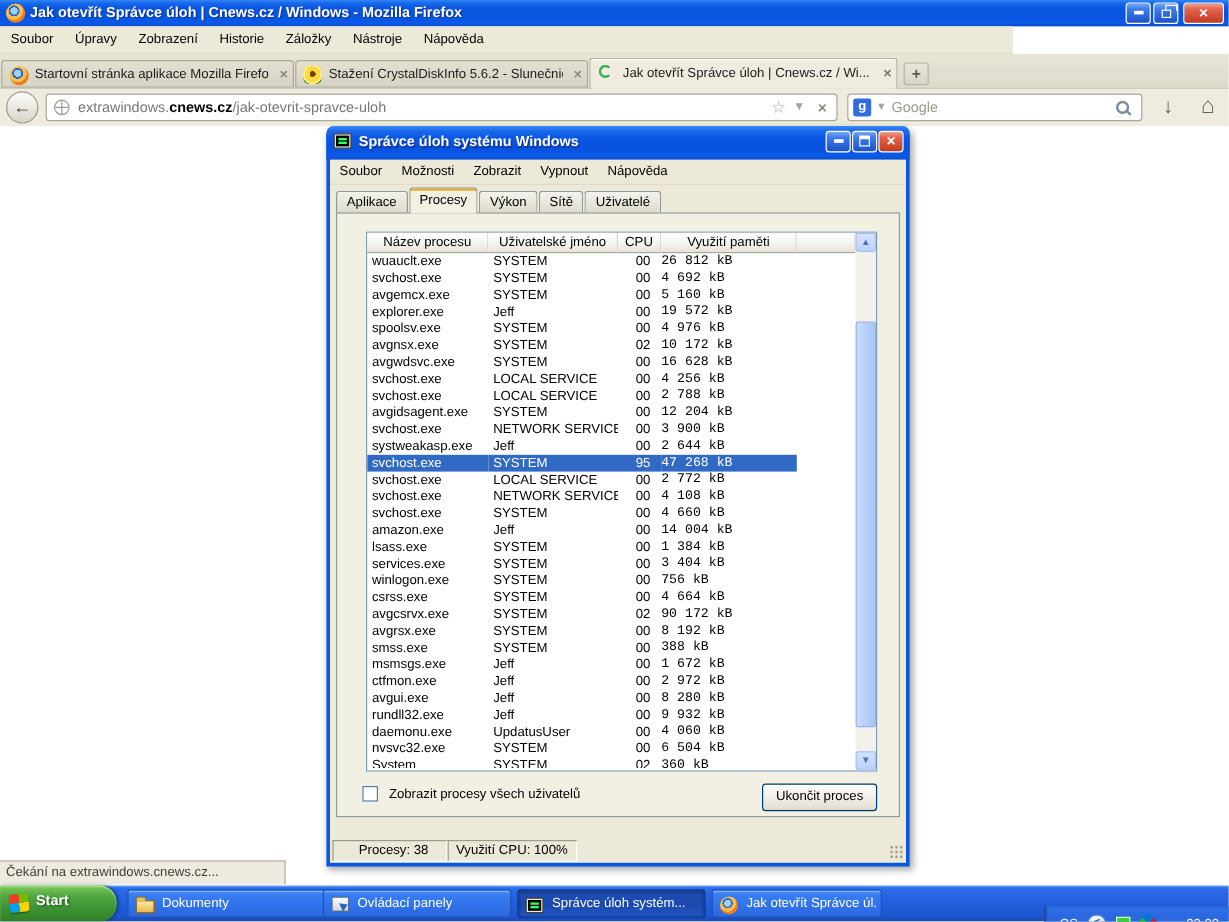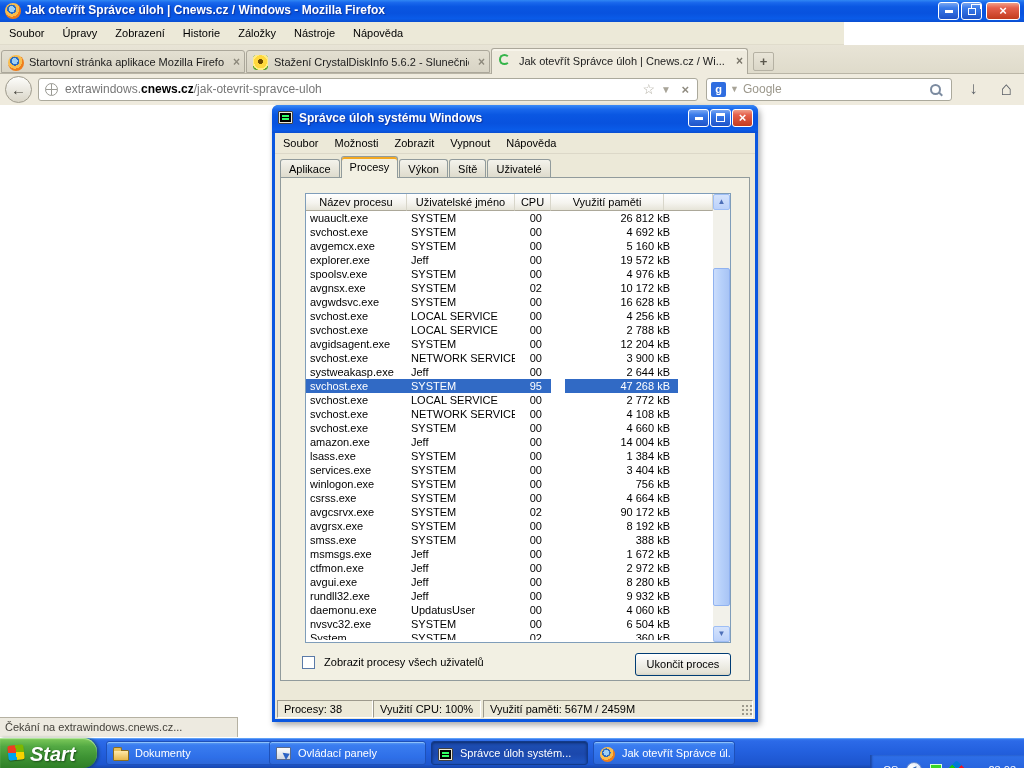--- a/index.html
+++ b/index.html
@@ -113,21 +113,21 @@
   .tm-header { position:absolute; left:0; top:0; width:407px; height:17px; }
   .tm-hcell { position:absolute; top:0; height:17px; line-height:16px; text-align:center; color:#000;
     background:linear-gradient(180deg,#FFFFFF 0%,#F5F4EF 55%,#E6E4D8 100%);
     border-right:1px solid #D8D6CA; border-bottom:1px solid #ACA899; overflow:hidden; white-space:nowrap; }
   .tm-rows { position:absolute; left:0; top:17px; width:407px; height:429px; overflow:hidden; }
   .tm-row { position:relative; height:14px; line-height:14px; white-space:nowrap; color:#000; }
   .tm-row span { position:absolute; top:0; height:14px; overflow:hidden; }
   .c-name { left:0; width:101px; padding-left:4px; }
   .c-user { left:101px; width:108px; padding-left:4px; }
   .c-cpu  { left:209px; width:36px; text-align:right; padding-right:9px; }
-  .c-mem  { left:259px; width:113px; text-align:right; padding-right:8px; }
+  .c-mem  { left:245px; width:113px; text-align:left; padding-right:8px;font-family:Liberation Mono, monospace; }
   .tm-row.selected span { background:#316AC5; color:#fff; }
 
   .tm-scroll { position:absolute; right:0; top:0; width:17px; height:448px; background:#F2F1EA; }
   .tm-scrollbtn { position:absolute; left:0; width:17px; height:16px;
     background:linear-gradient(180deg,#D5E3FC,#BBD1FA); border:1px solid #9EBEF5; border-radius:2px;
     color:#4D6FB8; font-size:8px; text-align:center; line-height:14px; }
   .tm-scrollbtn.up { top:0; }
   .tm-scrollbtn.down { bottom:0; }
   .tm-thumb { position:absolute; left:0; top:74px; width:17px; height:338px;
     background:linear-gradient(90deg,#CBDDFC,#B6D0FA 50%,#A8C4F5); border:1px solid #90B2F0; border-radius:2px; }
@@ -156,22 +156,22 @@
   .taskbar { position:absolute; left:0; top:738px; width:1024px; height:30px;
     background:linear-gradient(180deg,#3C81F2 0%,#2C6AE8 10%,#2360DE 45%,#1D55CE 88%,#1746AC 100%);
     box-shadow:inset 0 1px 0 #5ea1f8; }
   .start-btn { position:absolute; left:0; top:0; width:97px; height:30px; border-radius:0 14px 14px 0;
     background:linear-gradient(180deg,#7FCB5B 0%,#53A943 28%,#3E9434 62%,#2F7F27 100%);
     box-shadow:inset 0 1px 1px #b9e8a0, 2px 0 3px rgba(10,40,10,.45); }
   .start-flag { position:absolute; left:8px; top:7px; width:16px; height:15px; border-radius:2px;
     transform:rotate(-6deg);
     background:conic-gradient(#7db700 0 25%, #f8d200 0 50%, #00a3ee 0 75%, #ee3d23 0);
     box-shadow:0 1px 1px rgba(0,0,0,.4); }
-  .start-label { position:absolute; left:30px; top:5px; color:#fff; font-weight:bold; font-style:italic;
-    font-size:20px; text-shadow:1px 1px 2px #1d4f1a; }
+  .start-label { position:absolute; left:30px; top:5px; color:#fff; font-weight:bold; 
+    font-size:12px; text-shadow:1px 1px 2px #1d4f1a; }
   .task-btn { position:absolute; top:3px; height:24px; border-radius:3px; color:#fff; white-space:nowrap;
     background:linear-gradient(180deg,#5FA0F6 0%,#3A7DF0 14%,#2E6FE8 70%,#2D67D8 100%);
     border:1px solid #1e50b8; box-shadow:inset 0 1px 0 #8cc0fa; overflow:hidden; }
   .task-btn.active { background:linear-gradient(180deg,#1E4FB4,#1B48AC 55%,#2157C4);
     box-shadow:inset 0 1px 3px #0c2a66; border-color:#123a8a; }
   .task-btn .tkicon { position:absolute; left:6px; top:4px; }
   .task-btn .tklabel { position:absolute; left:28px; right:4px; line-height:22px; overflow:hidden; }
   .icon-folder { width:16px; height:11px; margin-top:4px; position:relative; border-radius:1px;
     background:linear-gradient(#ffe9a8,#e8b84a); border:1px solid #8a6d1f; }
   .icon-folder::before { content:""; position:absolute; top:-4px; left:-1px; width:7px; height:3px;
@@ -464,23 +464,22 @@
             <div class="tm-scrollbtn down">▼</div>
           </div>
         </div>
         <div class="tm-checkrow">
           <span class="tm-checkbox"></span>
           <span class="tm-checklabel">Zobrazit procesy všech uživatelů</span>
         </div>
         <div class="tm-endbtn">Ukončit proces</div>
       </div>
       <div class="tm-statusbar">
-        <div class="tm-statcell" style="left:2px;width:96px;">Procesy: 38</div>
+        <div class="tm-statcell" style="left:2px;width:96px;text-align:center;">Procesy: 38</div>
         <div class="tm-statcell" style="left:98px;width:108px;">Využití CPU: 100%</div>
-        <div class="tm-statcell" style="left:208px;right:2px;">Využití paměti: 567M / 2459M</div>
         <div class="tm-grip"></div>
       </div>
     </div>
   </div>
 
   <div class="ff-status">Čekání na extrawindows.cnews.cz...</div>
 </div>
 
 <div class="taskbar">
   <div class="start-btn">

